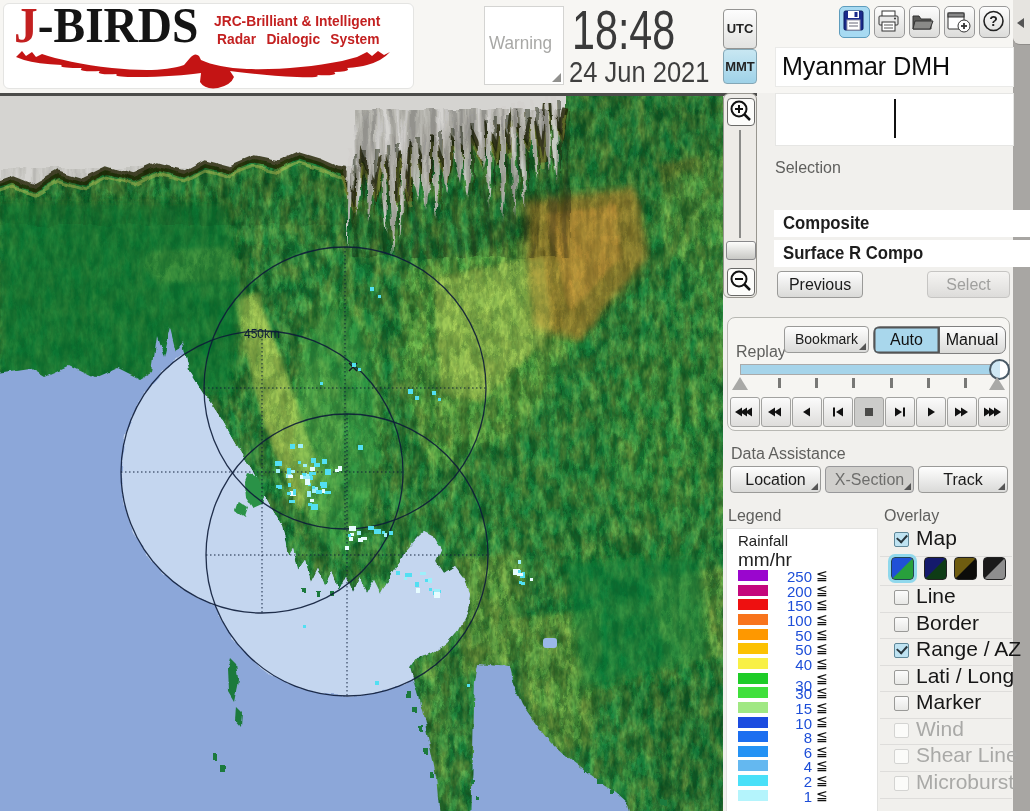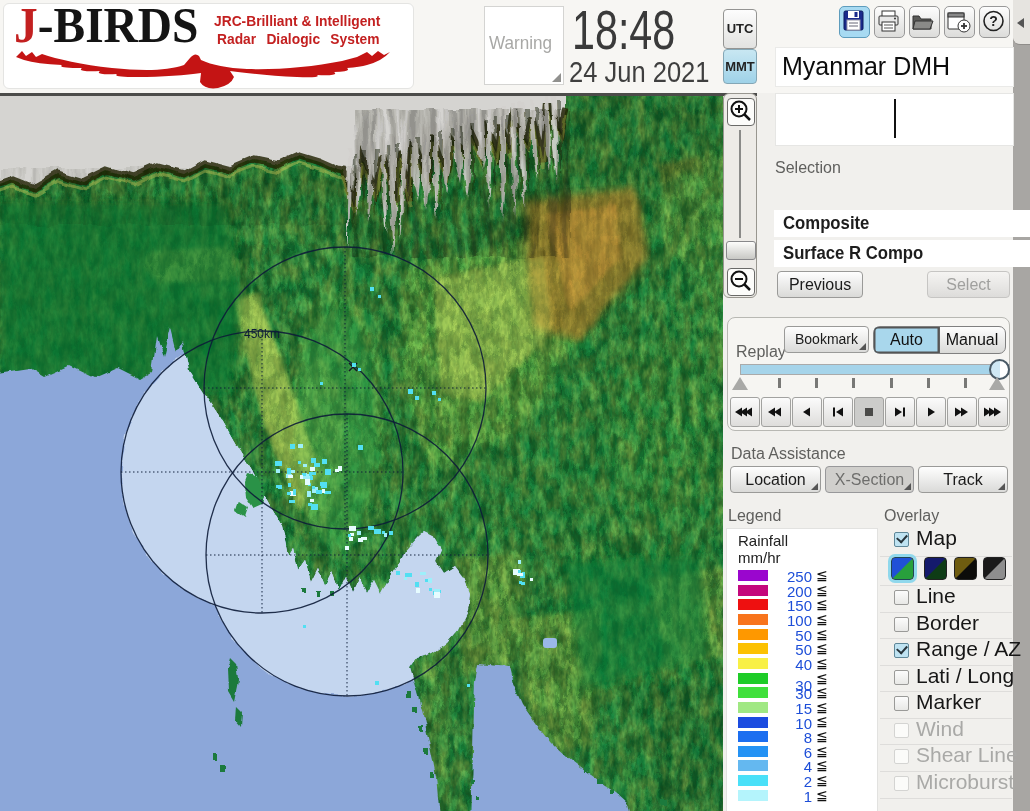--- a/index.html
+++ b/index.html
@@ -58,21 +58,21 @@
 #locbtn{left:730px;width:89px;}
 #xsecbtn{left:825px;width:87px;background:#d0cfcc;border:1px solid #98989a;border-radius:4px;text-align:center;color:#6e6e6c;}
 #trackbtn{left:918px;width:88px;}
 #leglabel{left:728px;top:507px;}
 #ovlabel{left:884px;top:507px;}
 #legpanel{left:726px;top:528px;width:150px;height:283px;background:#fff;border:1px solid #e2e2e0;}
 .lgsw{position:absolute;left:11px;width:30px;height:11px;}
 .lgnum{position:absolute;width:55px;text-align:right;font-size:15px;color:#1d4ed8;}
 .lgle{position:absolute;left:89px;font-size:14px;color:#111;}
 #rainlbl{left:11px;top:3px;font-size:15px;color:#222;}
-#mmhrlbl{left:11px;top:20px;font-size:15px;color:#222;}
+#mmhrlbl{left:11px;top:20px;font-size:19px;color:#222;}
 .ovrow{left:880px;width:150px;height:26px;}
 .ovsep{left:880px;width:132px;height:0;border-top:1px solid #dedddb;}
 .cb{position:absolute;left:14px;top:3px;width:13px;height:13px;background:linear-gradient(#fcfcfc,#e8e8e6);border:1px solid #9a9a98;border-radius:2px;}
 .cbc{background:#bfe3f2;border:1px solid #5f8798;}
 .cbc:after{content:"";position:absolute;left:2px;top:1px;width:8px;height:5px;border-left:2.5px solid #27333a;border-bottom:2.5px solid #27333a;transform:rotate(-48deg);}
 .cbd{border:1px solid #d4d4d2;background:#fbfbf9;}
 .ovtxt{position:absolute;left:36px;top:-3px;font-size:21px;color:#161616;white-space:nowrap;}
 .ovtxtd{color:#a9a9a7;}
 .ovsw{position:absolute;top:0;width:21px;height:21px;border:1.5px solid #222;border-radius:4px;}
 #zoompanel{left:723px;top:93px;width:34px;height:205px;background:#edebe7;border:1px solid #98968f;border-radius:6px;box-sizing:border-box;}

